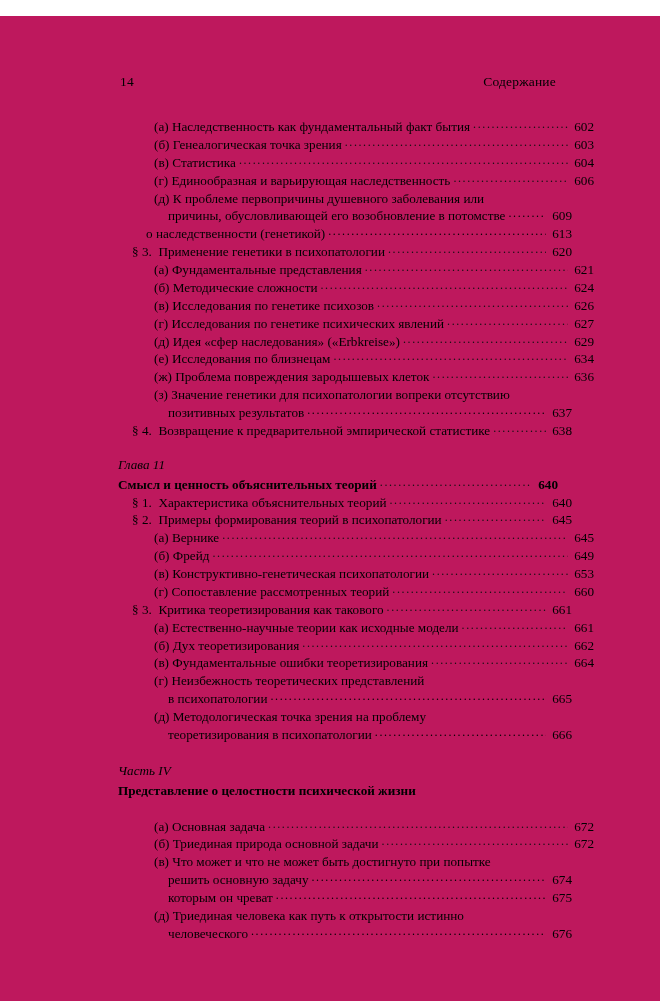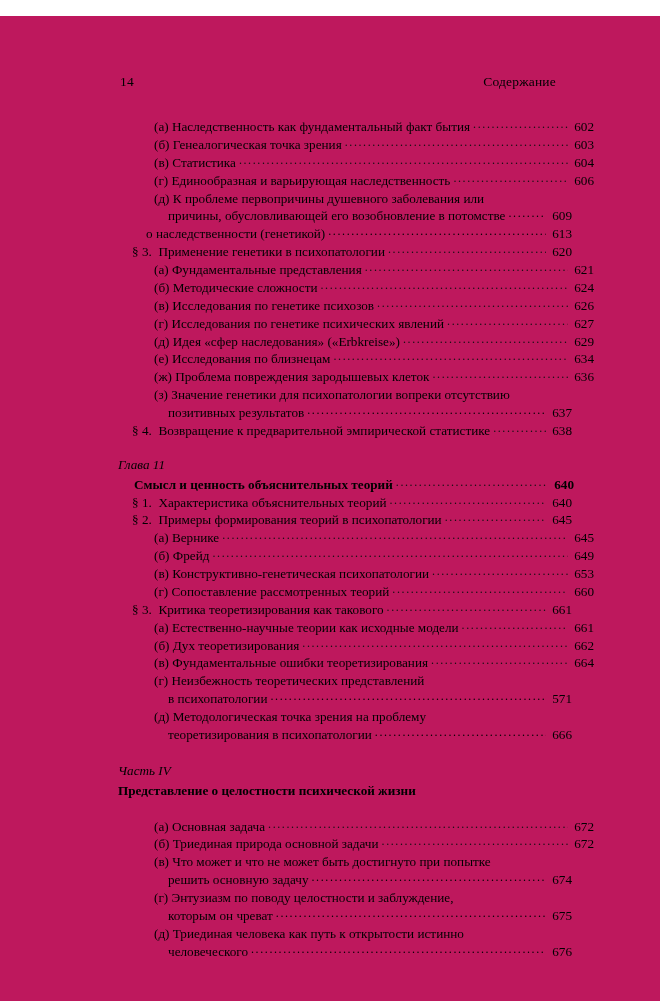--- a/index.html
+++ b/index.html
@@ -95,21 +95,20 @@
   .ind1 { padding-left: 14px; }
   .ind2 { padding-left: 36px; }
 
   .chap-label {
     font-style: italic;
     margin-top: 16px;
     margin-bottom: 2px;
   }
   .chap-title {
     font-weight: bold;
-    margin-left: 16px;
   }
   .part-label {
     font-style: italic;
     margin-top: 18px;
     margin-bottom: 2px;
   }
   .part-title {
     font-weight: bold;
     margin-bottom: 10px;
   }
@@ -269,21 +268,21 @@
         <div class="entry ind2">
           <span class="label">(в) Фундаментальные ошибки теоретизирования</span>
           <span class="leader">........................................................................................................................................................................................................</span>
           <span class="pg">664</span>
         </div>
         <div class="ind2">
           <div class="cont">(г) Неизбежность теоретических представлений</div>
           <div class="cont-row" style="padding-left: 14px;">
             <span class="label">в психопатологии</span>
             <span class="leader">........................................................................................................................................................................................................</span>
-            <span class="pg">571</span>
+            <span class="pg">665</span>
           </div>
         </div>
         <div class="ind2">
           <div class="cont">(д) Методологическая точка зрения на проблему</div>
           <div class="cont-row" style="padding-left: 14px;">
             <span class="label">теоретизирования в психопатологии</span>
             <span class="leader">........................................................................................................................................................................................................</span>
             <span class="pg">666</span>
           </div>
         </div>
@@ -302,21 +301,20 @@
         </div>
         <div class="ind2">
           <div class="cont">(в) Что может и что не может быть достигнуто при попытке</div>
           <div class="cont-row" style="padding-left: 14px;">
             <span class="label">решить основную задачу</span>
             <span class="leader">........................................................................................................................................................................................................</span>
             <span class="pg">674</span>
           </div>
         </div>
         <div class="ind2">
-          <div class="cont">(г) Энтузиазм по поводу целостности и заблуждение,</div>
           <div class="cont-row" style="padding-left: 14px;">
             <span class="label">которым он чреват</span>
             <span class="leader">........................................................................................................................................................................................................</span>
             <span class="pg">675</span>
           </div>
         </div>
         <div class="ind2">
           <div class="cont">(д) Триединая человека как путь к открытости истинно</div>
           <div class="cont-row" style="padding-left: 14px;">
             <span class="label">человеческого</span>

